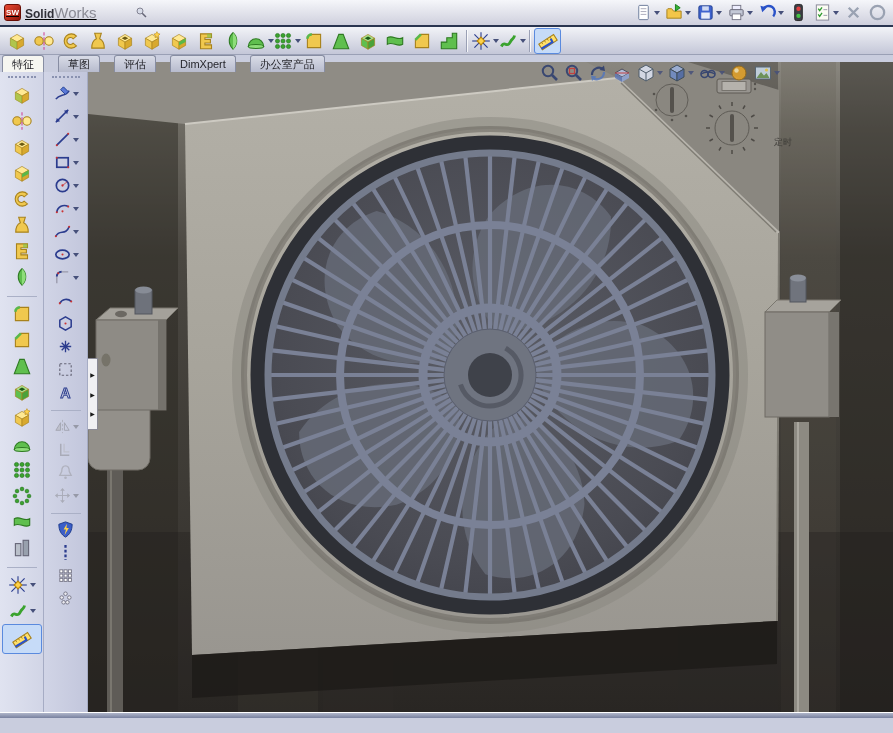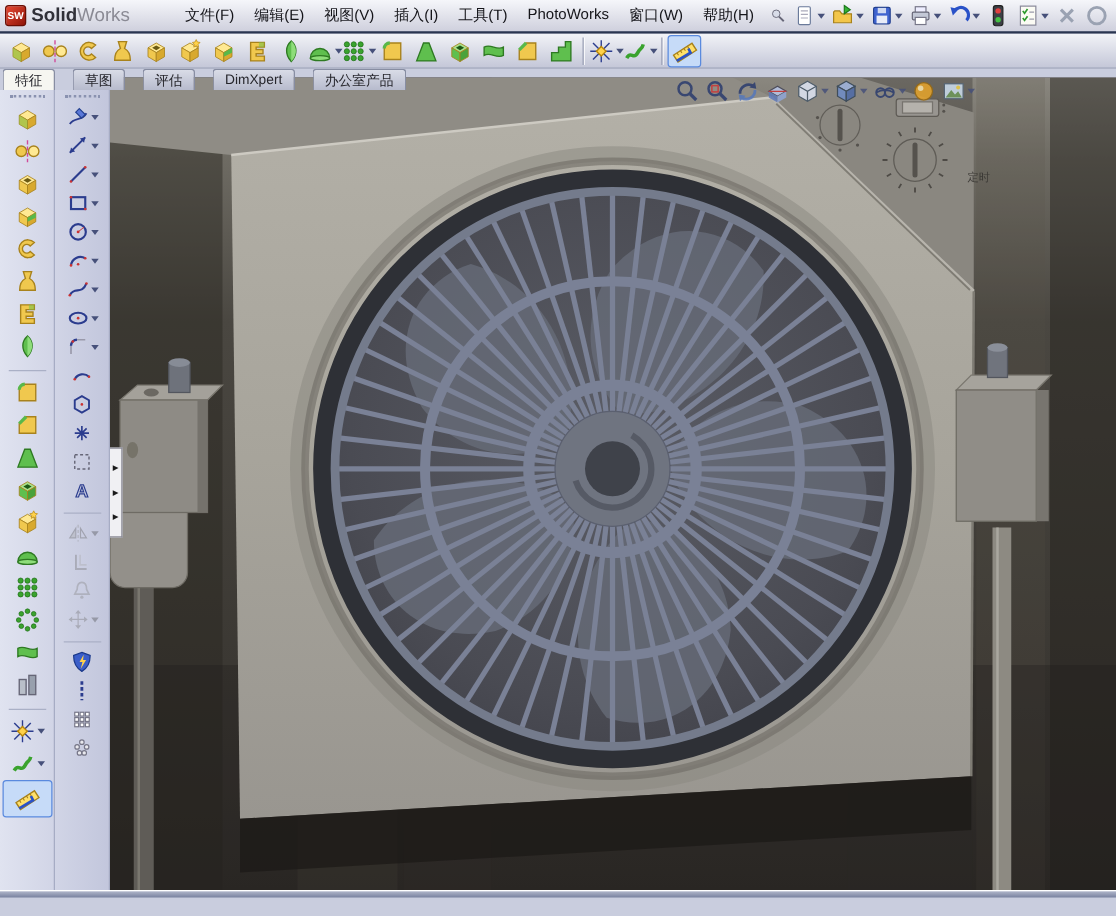--- a/index.html
+++ b/index.html
@@ -1,27 +1,27 @@
 <!DOCTYPE html>
 <html><head>
 <meta charset="utf-8">
 <style>
   * { box-sizing: border-box; margin: 0; padding: 0; }
   html,body { width:893px; height:733px; overflow:hidden; }
   body { font-family: "Liberation Sans", "DejaVu Sans", sans-serif; }
-  #app { position:relative; width:893px; height:733px; background:#c9cdde; overflow:hidden; }
+  #app { position:relative; width:893px; height:733px; background:#c9cdde; overflow:hidden;text-decoration:underline; }
 
   
   .titlebar { height:27px; display:flex; align-items:center; background:linear-gradient(#f5f6fa,#cfd0dd);
               border-bottom:2px solid #2a3550; padding:0 4px; }
   .logo { display:flex; align-items:center; gap:4px; width:126px; }
   .logo-cube { width:17px; height:17px; background:linear-gradient(135deg,#e84a34,#8f1408); color:#fff;
                font-size:8px; font-weight:bold; display:flex; align-items:center; justify-content:center;
                border-radius:3px; border:1px solid #6a0e04; }
-  .logo-solid { font-weight:bold; color:#303038; font-size:15px; }
+  .logo-solid { font-weight:bold; color:#303038; font-size:12px; }
   .logo-works { color:#8a8a94; font-size:15px; }
   .menubar { display:flex; margin-left:10px; font-size:12px; color:#15151a; }
   .menu-item { padding:4px 8px; cursor:default; }
   .pin-btn { margin-left:4px; display:flex; }
   .std-toolbar { margin-left:auto; display:flex; align-items:center; gap:3px; padding-right:1px; }
   .tbtn { display:flex; align-items:center; }
   .caret { width:0; height:0; border-left:3.5px solid transparent; border-right:3.5px solid transparent;
            border-top:4px solid #46507a; margin-left:1px; }
 
   
@@ -76,30 +76,20 @@
 
 <div id="app">
 
   <div class="titlebar">
     <div class="logo">
       <span class="logo-cube">SW</span>
       <span>
         <span class="logo-solid">Solid</span><span class="logo-works">Works</span>
       </span>
     </div>
-    <div class="menubar" id="menubar">
-        <span class="menu-item">文件(F)</span>
-        <span class="menu-item">编辑(E)</span>
-        <span class="menu-item">视图(V)</span>
-        <span class="menu-item">插入(I)</span>
-        <span class="menu-item">工具(T)</span>
-        <span class="menu-item">PhotoWorks</span>
-        <span class="menu-item">窗口(W)</span>
-        <span class="menu-item">帮助(H)</span>
-      </div>
     <span class="pin-btn" id="pinbtn">
         <span style="display: flex;">
           <svg viewBox="0 0 20 20" width="15" height="15">
             <circle cx="8" cy="8" r="4" fill="#d8dce8" stroke="#667"></circle>
             <line x1="11" y1="11" x2="16" y2="16" stroke="#667" stroke-width="2"></line>
           </svg>
         </span>
       </span>
     <div class="std-toolbar" id="stdToolbar">
         <button class="tbtn" style="background: none; border: none; display: flex; align-items: center; padding: 1px;">

